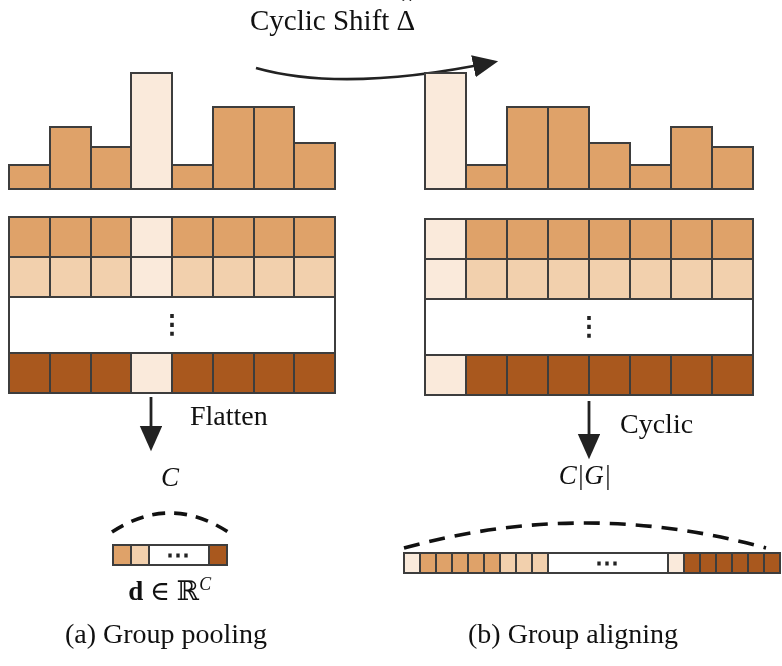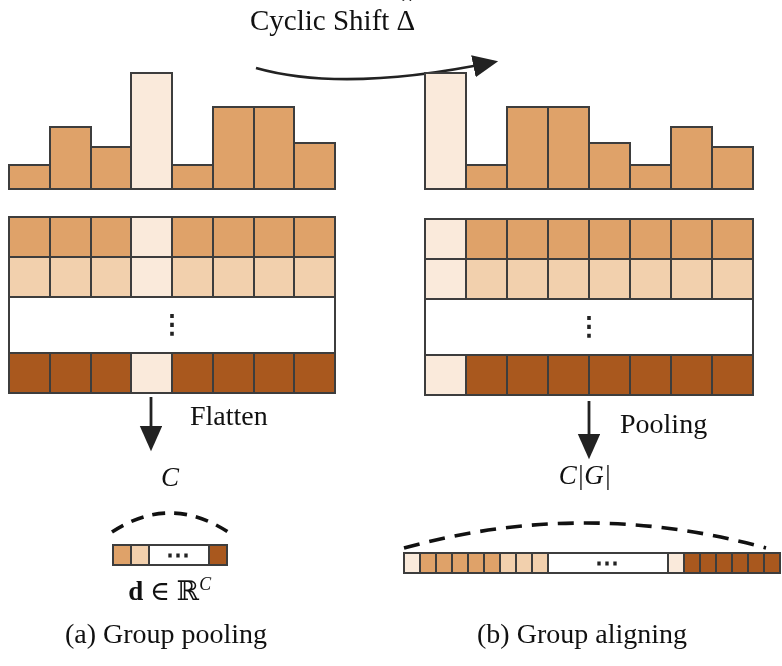--- a/index.html
+++ b/index.html
@@ -164,21 +164,21 @@
         <div class="cell" style="background: rgb(169, 88, 30); flex: 1 1 0%;"></div>
         <div class="cell" style="background: rgb(169, 88, 30); flex: 1 1 0%;"></div>
         <div class="cell" style="background: rgb(169, 88, 30); flex: 1 1 0%;"></div>
         <div class="cell" style="background: rgb(169, 88, 30); flex: 1 1 0%;"></div>
         <div class="cell" style="background: rgb(169, 88, 30); flex: 1 1 0%;"></div>
         <div class="cell" style="background: rgb(169, 88, 30); flex: 1 1 0%;"></div>
         <div class="cell" style="background: rgb(169, 88, 30); flex: 1 1 0%;"></div>
       </div>
   </div>
 
-  <div class="abs txt op" style="left:620px; top:408px;">Pooling</div>
+  <div class="abs txt op" style="left:620px; top:408px;">Cyclic</div>
 
   <div class="abs bracelabel" style="left:495px; top:460px; width:180px;">C|G|</div>
 
   <div class="abs cells vec" style="left:403px; top:552px; height:22px;">
       <div class="cell" style="background: rgb(250, 234, 219); width: 18px;"></div>
       <div class="cell" style="background: rgb(223, 162, 105); width: 18px;"></div>
       <div class="cell" style="background: rgb(223, 162, 105); width: 18px;"></div>
       <div class="cell" style="background: rgb(223, 162, 105); width: 18px;"></div>
       <div class="cell" style="background: rgb(223, 162, 105); width: 18px;"></div>
       <div class="cell" style="background: rgb(223, 162, 105); width: 18px;"></div>
@@ -191,15 +191,15 @@
       <div class="cell" style="background: rgb(250, 234, 219); width: 18px;"></div>
       <div class="cell" style="background: rgb(169, 88, 30); width: 18px;"></div>
       <div class="cell" style="background: rgb(169, 88, 30); width: 18px;"></div>
       <div class="cell" style="background: rgb(169, 88, 30); width: 18px;"></div>
       <div class="cell" style="background: rgb(169, 88, 30); width: 18px;"></div>
       <div class="cell" style="background: rgb(169, 88, 30); width: 18px;"></div>
       <div class="cell" style="background: rgb(169, 88, 30); width: 18px;"></div>
     </div>
 
 
-  <div class="abs caption" style="left:412px; top:618px; width:340px;">(b) Group aligning</div>
+  <div class="abs caption" style="left:403px; top:618px; width:340px;">(b) Group aligning</div>
 
 </div>
 
 </body></html>

